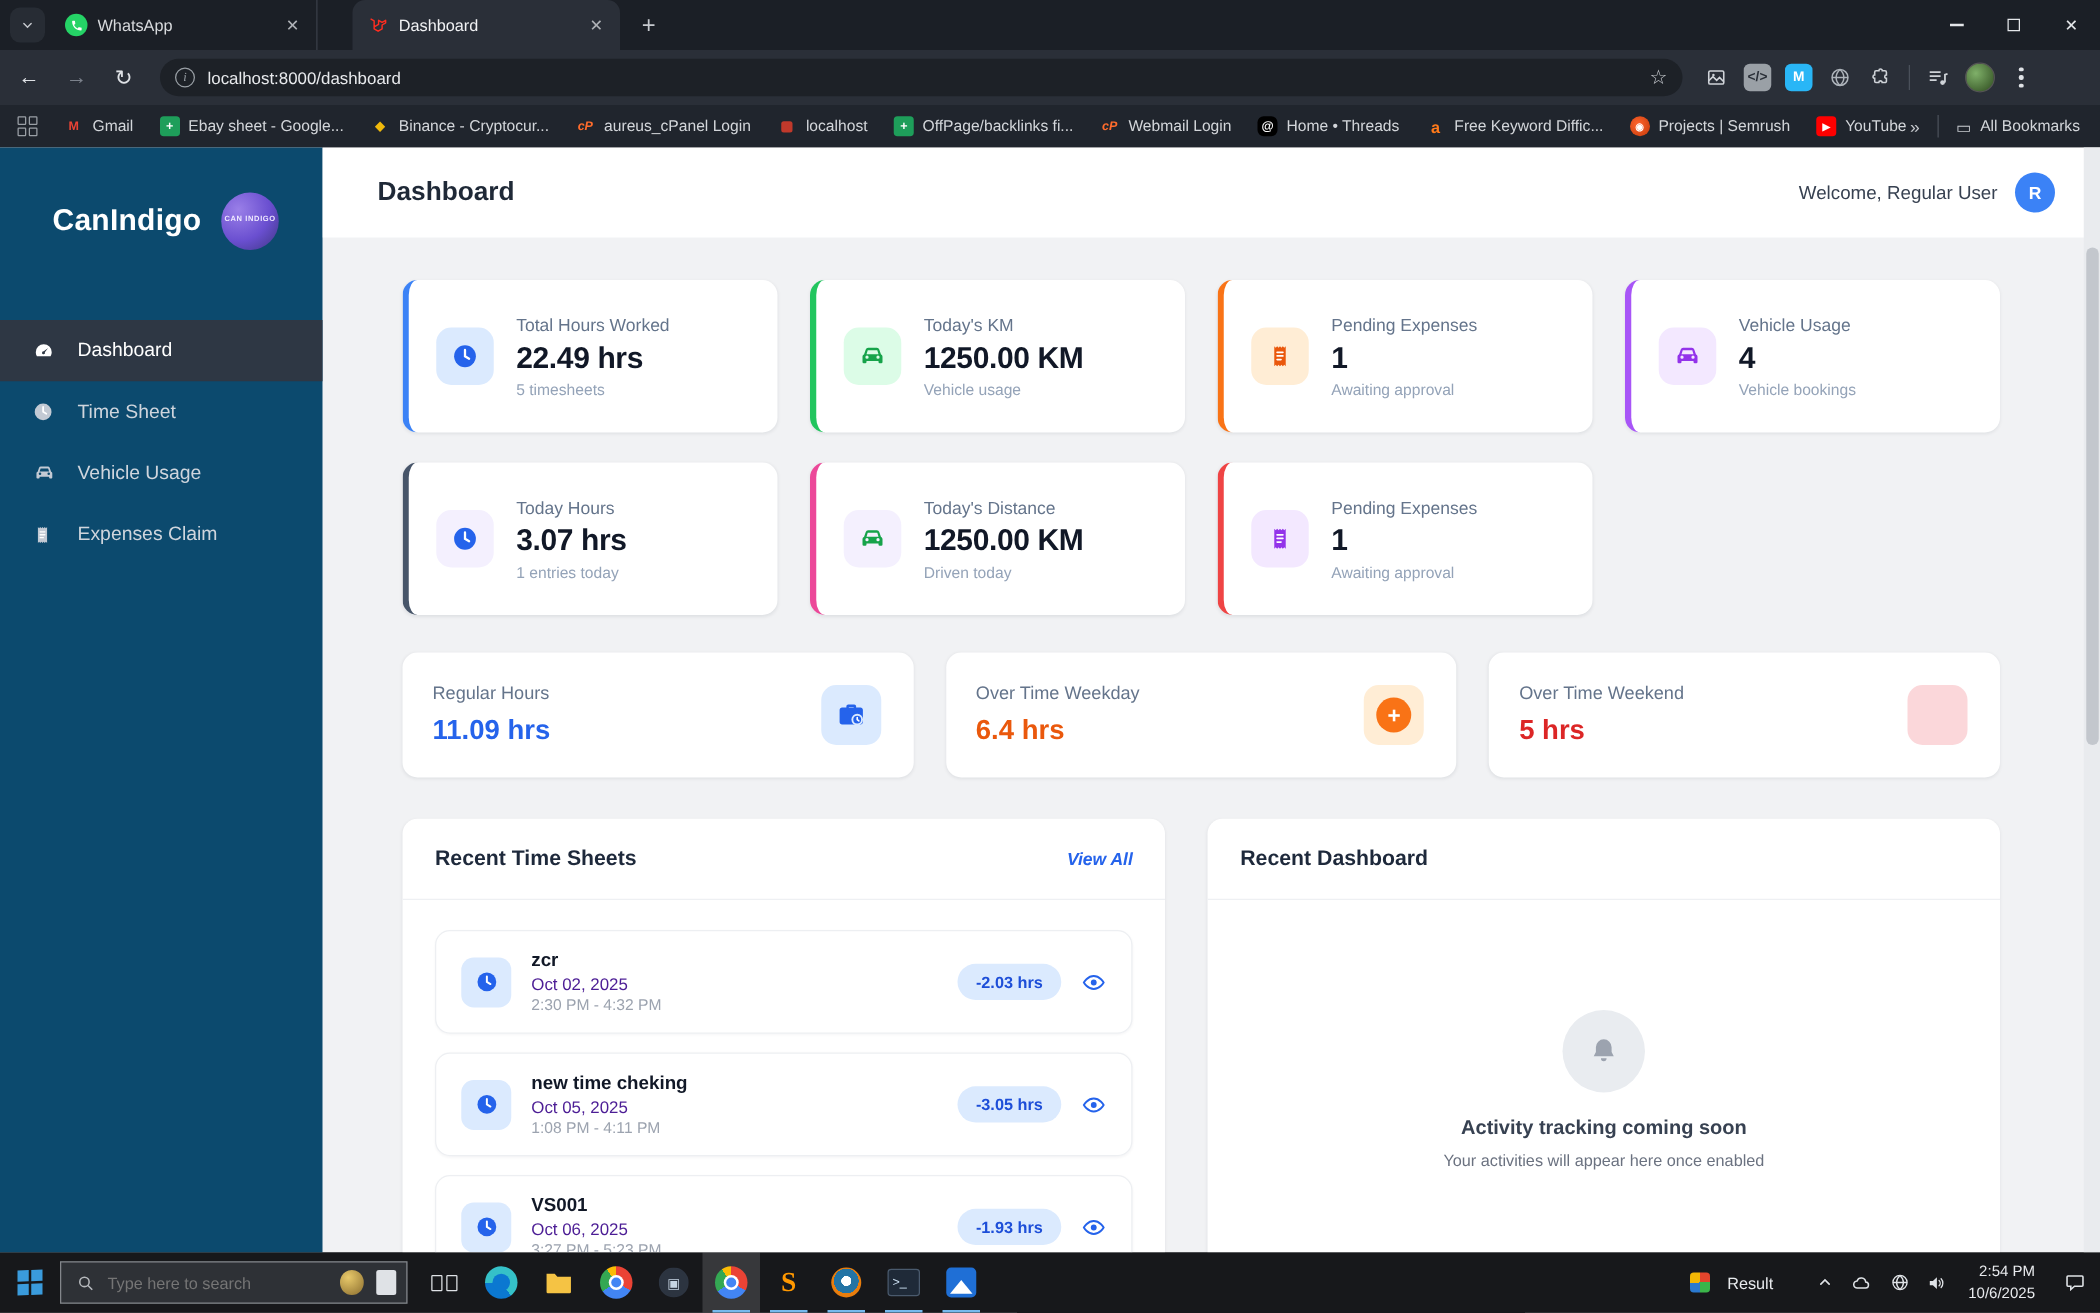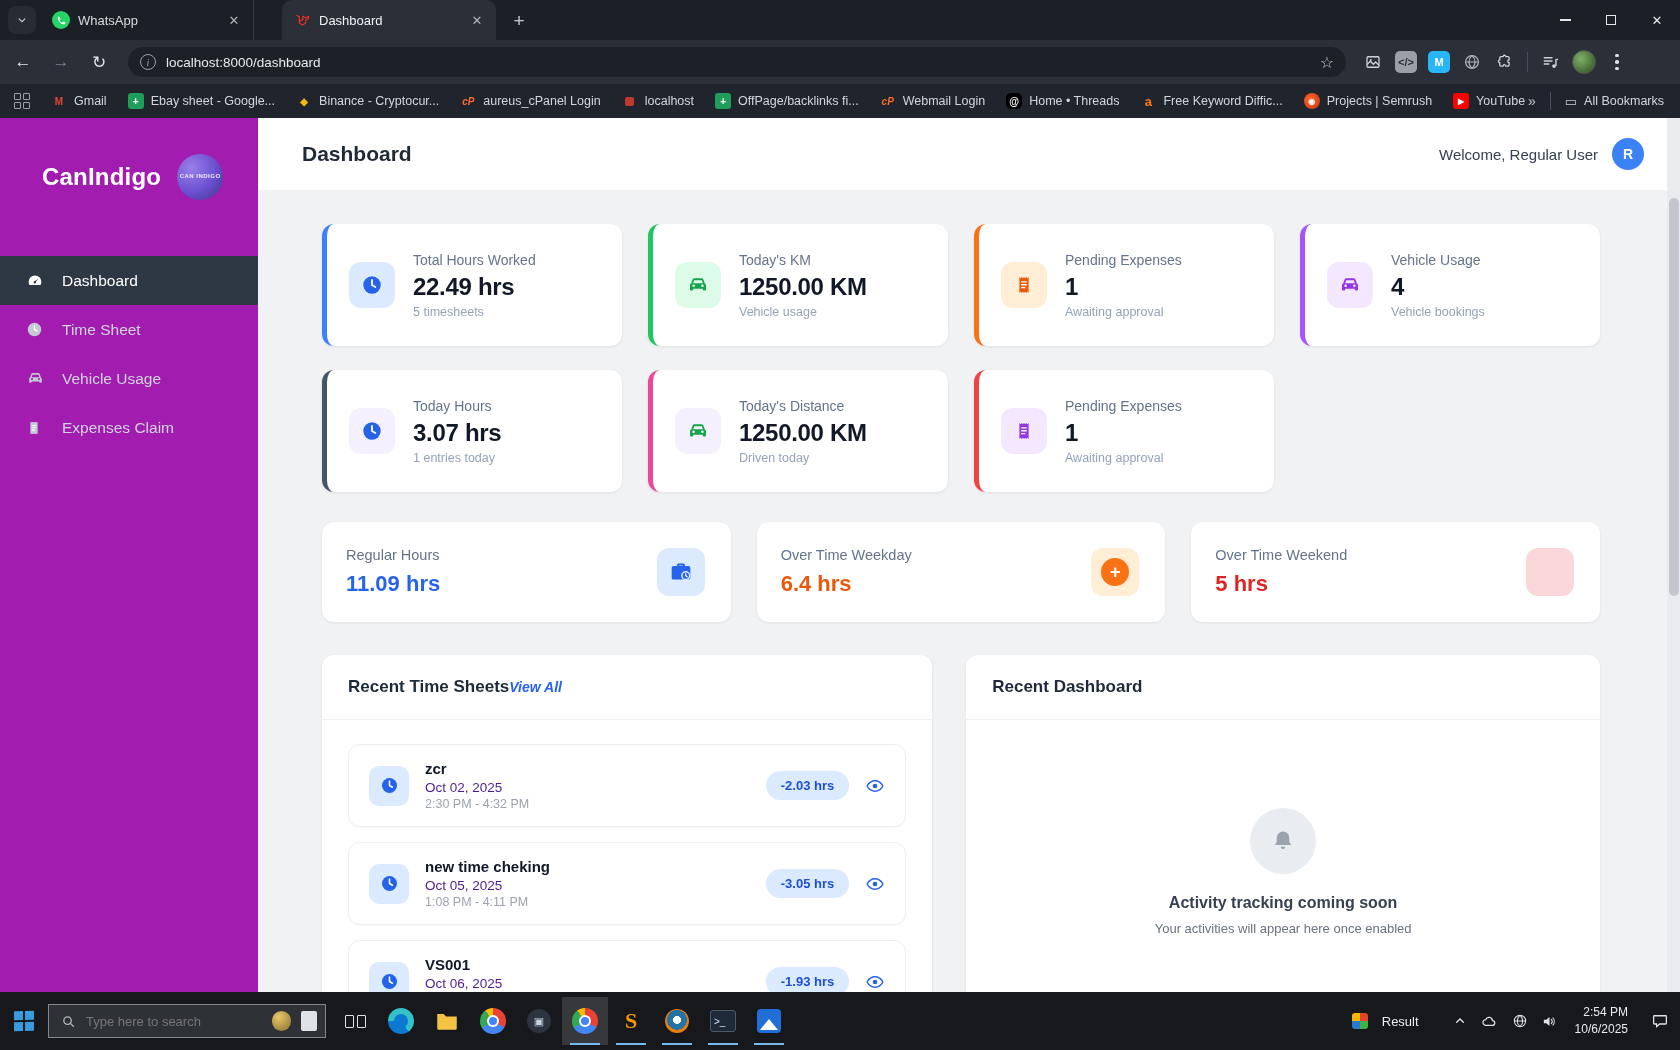--- a/index.html
+++ b/index.html
@@ -38,21 +38,21 @@
   .bookmarks { position:absolute; top:84px; left:0; width:1680px; height:34px; background:#20252d; display:flex; align-items:center; color:#d3d6da; font-size:12.5px; }
   .bm-apps { margin-left:14px; display:grid; grid-template-columns:7px 7px; gap:2px; }
   .bm-apps span { width:7px; height:7px; border:1.5px solid #9aa0a6; border-radius:1px; }
   .bm-item { display:flex; align-items:center; gap:7px; margin-left:21px; white-space:nowrap; }
   .fav { width:16px; height:16px; border-radius:3px; flex:none; display:flex; align-items:center; justify-content:center; font-size:10px; font-weight:bold; }
   .bm-right { margin-left:auto; display:flex; align-items:center; gap:14px; margin-right:16px; }
   .bm-sep { width:1px; height:18px; background:#4a505a; }
 
   
   .app { position:absolute; top:118px; left:0; width:1680px; height:884px; display:flex; background:#f1f2f4; }
-  .sidebar { width:258px; background:#a21caf; flex:none; display:flex; flex-direction:column; }
+  .sidebar { width:258px; background:#0c4a6e; flex:none; display:flex; flex-direction:column; }
   .brand { display:flex; align-items:center; gap:16px; padding:36px 24px 30px 42px; }
   .brand-name { color:#fff; font-size:24px; font-weight:bold; letter-spacing:.2px; }
   .brand-logo { width:46px; height:46px; border-radius:50%; background:radial-gradient(circle at 30% 30%, #9a7fe8, #6a4fd0 55%, #3d3580); display:flex; align-items:center; justify-content:center; color:#efe9ff; font-size:6px; text-align:center; line-height:1.3; font-weight:bold; letter-spacing:.5px; }
   .nav { margin-top:26px; }
   .nav-item { display:flex; align-items:center; gap:18px; height:49px; padding-left:26px; color:#cfd5dd; font-size:15.5px; }
   .nav-item.active { background:#2e3744; color:#ffffff; }
   .nav-item .nicon { width:18px; color:#c3cad4; }
   .nav-item.active .nicon { color:#fff; }
 
   .main { flex:1; display:flex; flex-direction:column; overflow:hidden; }
@@ -81,42 +81,42 @@
   .hours-card { background:#fff; border-radius:12px; box-shadow:0 1px 3px rgba(16,24,40,.08); height:100px; display:flex; align-items:center; justify-content:space-between; padding:0 26px 0 24px; }
   .hours-label { color:#64748b; font-size:14.5px; margin-bottom:8px; }
   .hours-value { font-size:22px; font-weight:bold; }
   .hv-blue { color:#2563eb; } .hv-orange { color:#ea580c; } .hv-red { color:#dc2626; }
   .hicon { width:48px; height:48px; border-radius:12px; display:flex; align-items:center; justify-content:center; }
   .hicon-plus { width:28px; height:28px; border-radius:50%; background:#f97316; color:#fff; font-size:18px; font-weight:bold; display:flex; align-items:center; justify-content:center; }
   .bg-pink { background:#fbd7da; }
 
   .bottom-grid { display:grid; grid-template-columns:622fr 646fr; gap:34px; margin-top:33px; height:520px; }
   .panel { background:#fff; border-radius:12px; box-shadow:0 1px 3px rgba(16,24,40,.08); overflow:hidden; }
-  .panel-head { display:flex; align-items:center; justify-content:flex-start; padding:22px 26px; border-bottom:1px solid #eef0f3; }
+  .panel-head { display:flex; align-items:center; justify-content:space-between; padding:22px 26px; border-bottom:1px solid #eef0f3; }
   .panel-title { font-size:17px; font-weight:bold; color:#1e293b; }
   .viewall { font-size:14px; font-weight:bold; color:#2563eb;font-style:italic; }
   .ts-list { padding:24px 26px; }
   .ts-item { border:1px solid #edeff2; border-radius:12px; box-shadow:0 1px 2px rgba(16,24,40,.04); padding:15px 20px; display:flex; align-items:center; gap:16px; margin-bottom:15px; background:#fff; }
   .ts-icon { width:40px; height:40px; border-radius:10px; background:#dbeafe; color:#2563eb; display:flex; align-items:center; justify-content:center; flex:none; }
   .ts-name { font-size:15px; font-weight:bold; color:#111827; }
   .ts-date { font-size:13.5px; color:#4c1d95; margin-top:3px; }
   .ts-time { font-size:12.5px; color:#9ca3af; margin-top:2px; }
   .ts-right { margin-left:auto; display:flex; align-items:center; gap:16px; }
   .ts-pill { background:#dbeafe; color:#1d4ed8; font-size:13px; font-weight:bold; padding:7px 15px; border-radius:999px; white-space:nowrap; }
   .ts-eye { color:#2563eb; }
   .act-body { display:flex; flex-direction:column; align-items:center; padding-top:88px; }
   .act-circle { width:66px; height:66px; border-radius:50%; background:#e9ecf0; color:#9ca3af; display:flex; align-items:center; justify-content:center; }
   .act-head { margin-top:20px; font-size:16px; font-weight:bold; color:#374151; }
   .act-sub { margin-top:9px; font-size:13px; color:#6b7280; }
 
   .page-scrollbar { position:absolute; top:118px; right:0; width:13px; height:884px; background:#e9ebee; }
   .page-thumb { position:absolute; top:80px; left:1.5px; width:10px; height:398px; background:#c3c7cd; border-radius:6px; }
 
   
-  .taskbar { position:absolute; bottom:0; left:0; width:1680px; height:58px; background:#17181b; display:flex; align-items:center; color:#e8eaed; }
+  .taskbar { position:absolute; bottom:0; left:0; width:1680px; height:48px; background:#17181b; display:flex; align-items:center; color:#e8eaed; }
   .startbtn { width:48px; height:48px; display:flex; align-items:center; justify-content:center; }
   .win-logo { display:grid; grid-template-columns:9px 9px; gap:1.5px; transform:skewY(-2deg); }
   .win-logo span { width:9px; height:9px; background:#3a9bdc; }
   .tb-search { width:278px; height:34px; background:#2e3136; border:1px solid #83868b; display:flex; align-items:center; gap:10px; padding:0 8px 0 12px; }
   .tb-search input { background:transparent; border:none; outline:none; color:#b6b9bd; font-size:13px; flex:1; font-family:"Liberation Sans",sans-serif; }
   .tb-search .s-av { width:20px; height:20px; border-radius:50%; background:radial-gradient(circle at 35% 30%, #e8c96a, #8a6d2f); }
   .tb-search .s-doc { width:16px; height:20px; background:#dfe2e6; border-radius:2px; }
   .tb-icons { display:flex; align-items:center; margin-left:6px; }
   .tb-icon { width:46px; height:48px; display:flex; align-items:center; justify-content:center; position:relative; }
   .tb-icon.running::after { content:""; position:absolute; bottom:0; left:8px; right:8px; height:2.5px; background:#76b9ed; }

